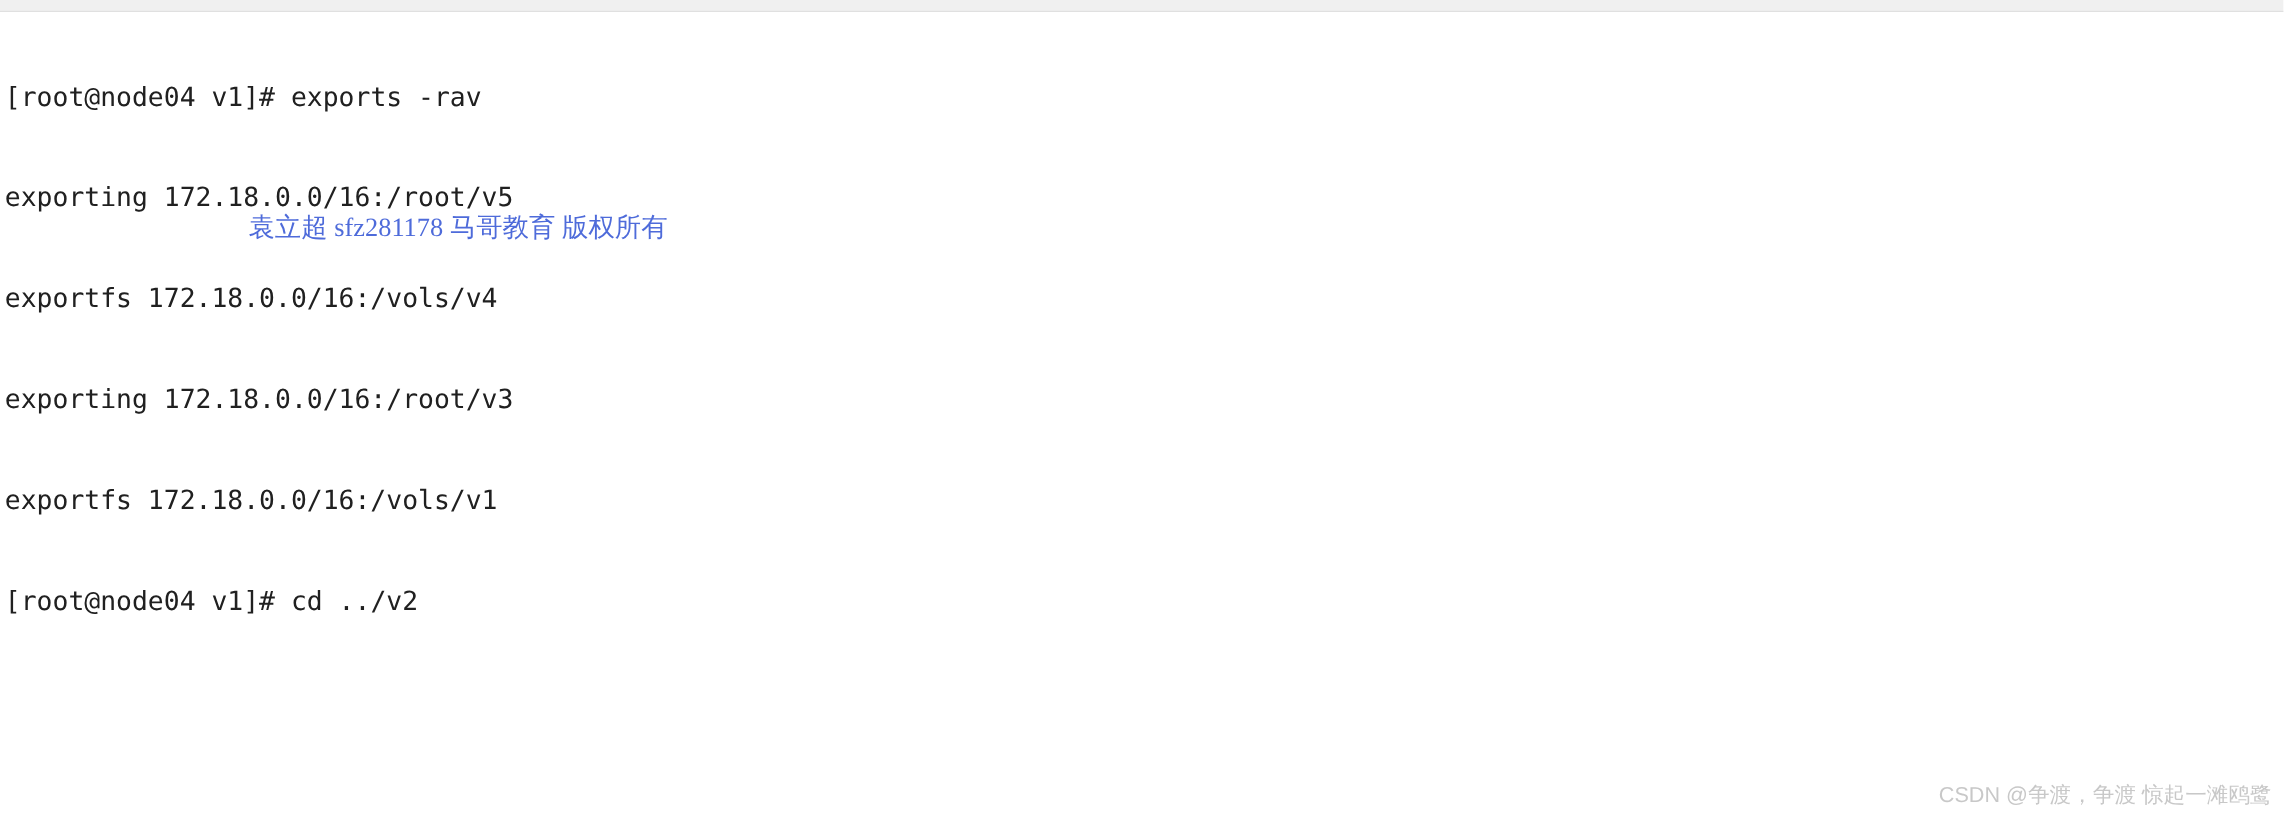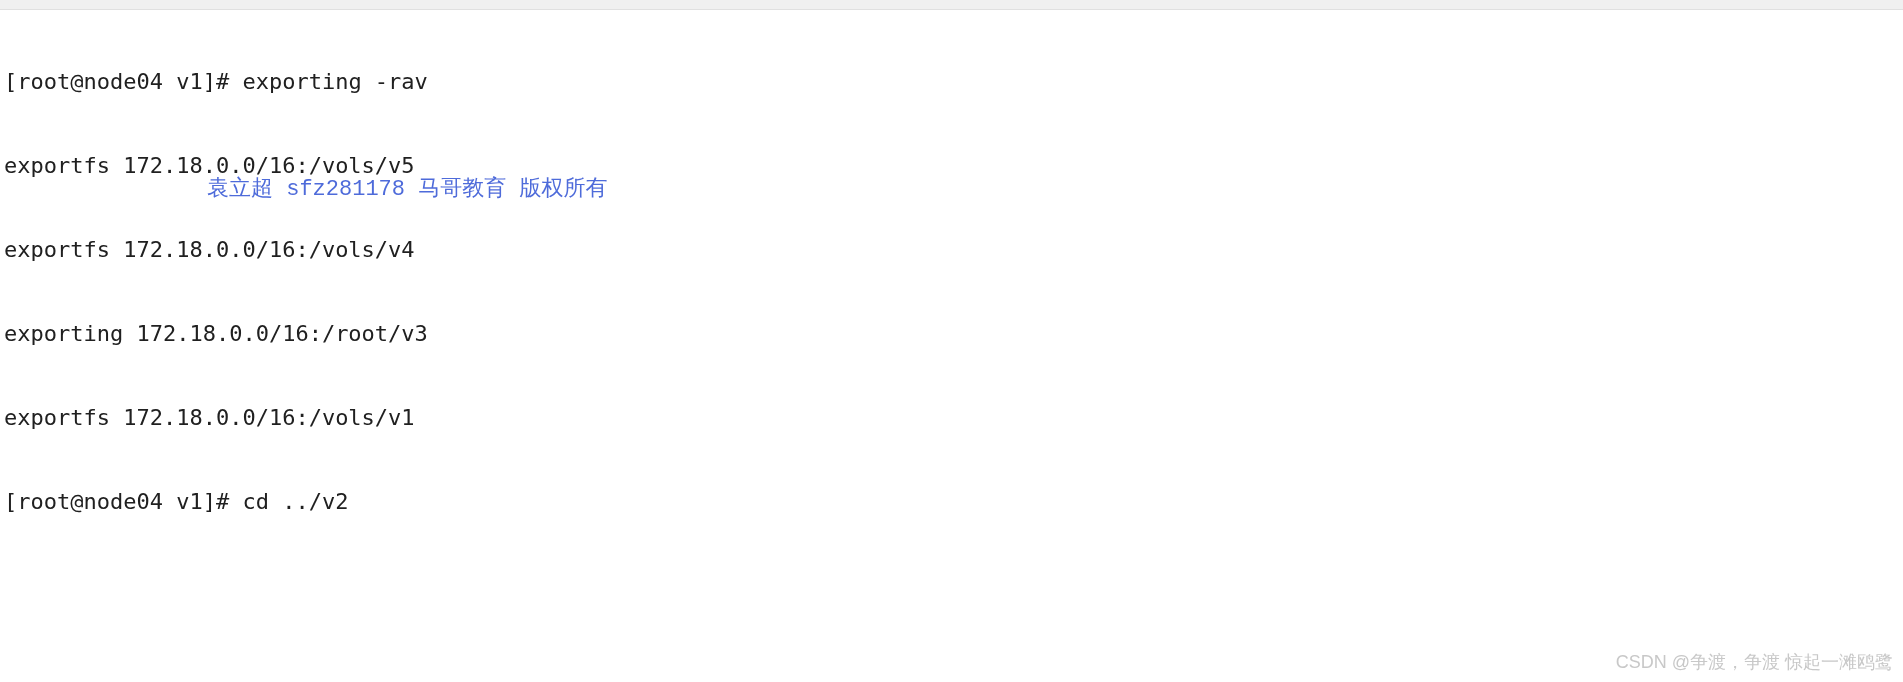--- a/index.html
+++ b/index.html
@@ -23,21 +23,21 @@
   .terminal {
     padding: 2px 4px;
     white-space: pre;
   }
   .line { display: block; }
   .watermark-overlay {
     position: absolute;
     left: 207px;
     top: 176px;
     color: #3b5bd6;
-    font-family: Liberation Mono, monospace;
+    font-family: Liberation Serif, serif;
     font-size: 22px;
     font-weight: 400;
     opacity: 0.9;
     pointer-events: none;
     letter-spacing: 0;
   }
   .footer-watermark {
     position: absolute;
     right: 10px;
     bottom: 6px;
@@ -47,22 +47,22 @@
     letter-spacing: 0;
     pointer-events: none;
   }
 </style>
 </head>
 <body>
 
 <div class="top-strip"></div>
 
 <div class="terminal">
-  <span class="line"><span>[root@node04 v1]# </span><span>exporting -rav</span></span>
-  <span class="line"><span>exportfs 172.18.0.0/16:/vols/v5</span></span>
+  <span class="line"><span>[root@node04 v1]# </span><span>exports -rav</span></span>
+  <span class="line"><span>exporting 172.18.0.0/16:/root/v5</span></span>
   <span class="line"><span>exportfs 172.18.0.0/16:/vols/v4</span></span>
   <span class="line"><span>exporting 172.18.0.0/16:/root/v3</span></span>
   <span class="line"><span>exportfs 172.18.0.0/16:/vols/v1</span></span>
   <span class="line"><span>[root@node04 v1]# </span><span>cd ../v2</span></span>
   
   
   
   
   
 </div>

